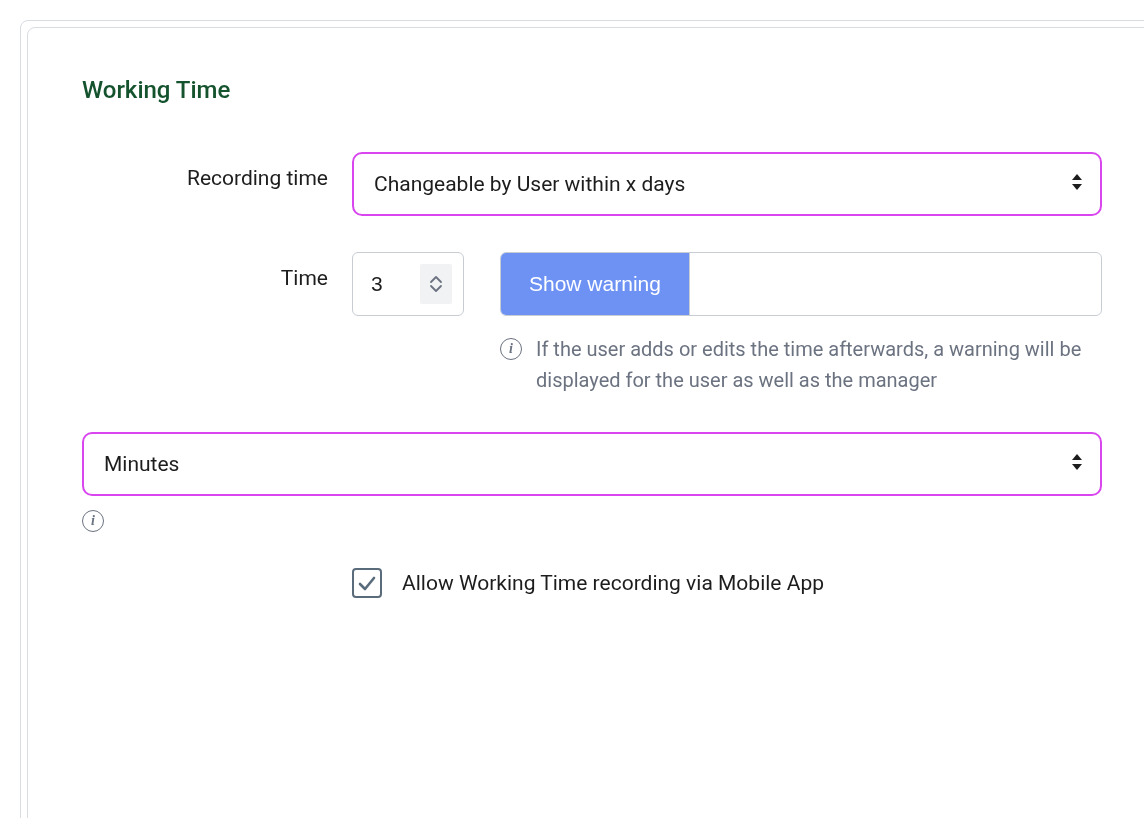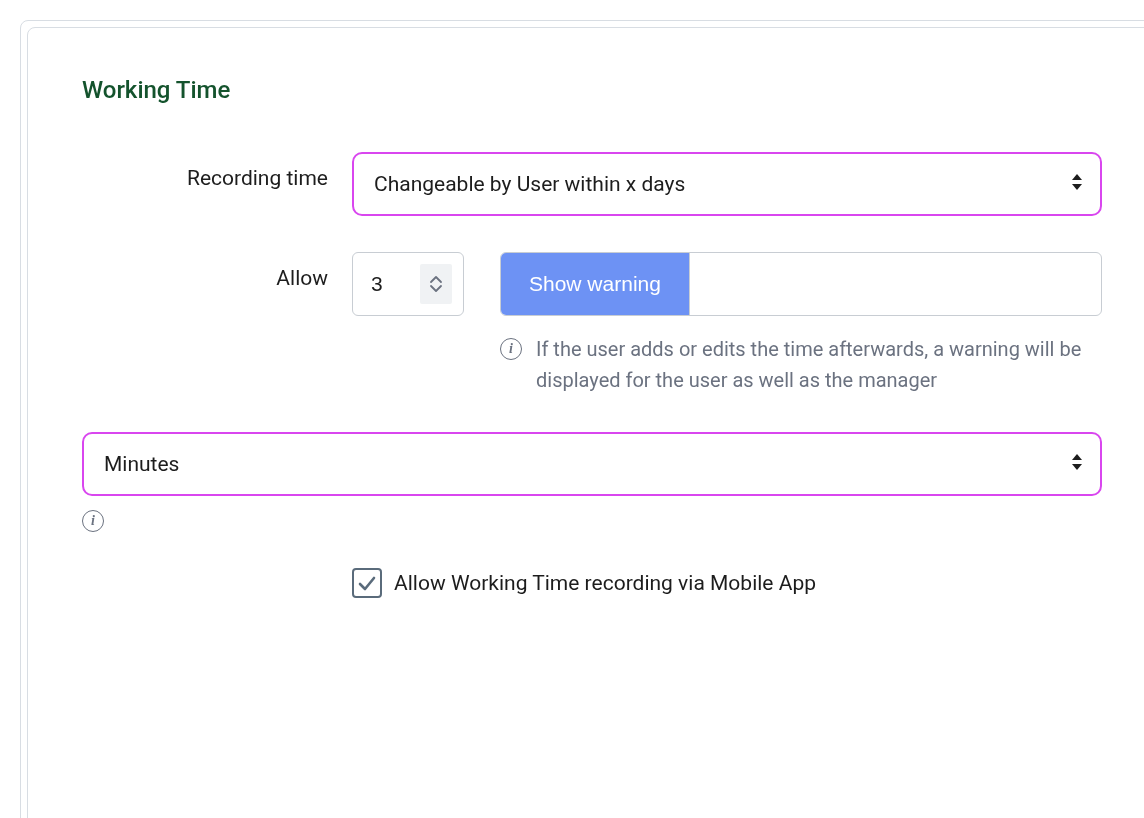--- a/index.html
+++ b/index.html
@@ -165,21 +165,21 @@
       color: #6b7280;
       margin-top: 4px;
       font-weight: 600;
     }
     .help-text-inline .info-icon {
       margin-top: 0;
     }
     .checkbox-row {
       display: flex;
       align-items: center;
-      gap: 12px;
+      gap: 20px;
     }
     .checkbox {
       width: 30px;
       height: 30px;
       border: 2px solid #5a6b7b;
       border-radius: 4px;
       display: inline-flex;
       align-items: center;
       justify-content: center;
       cursor: pointer;
@@ -213,21 +213,21 @@
             <svg width="14" height="20" viewBox="0 0 14 20">
               <polygon points="7,2 12,8 2,8" fill="#1d1d1d"></polygon>
               <polygon points="2,12 12,12 7,18" fill="#1d1d1d"></polygon>
             </svg>
           </span>
         </div>
       </div>
     </div>
 
     <div class="form-row">
-      <div class="row-label">Allow</div>
+      <div class="row-label">Time</div>
       <div class="row-content">
         <div class="inline-group">
           <div class="spinner-wrap">
             <input class="spinner-input" type="text" value="3" style="">
             <div class="spinner-buttons">
               <svg width="14" height="9" viewBox="0 0 14 9">
                 <polyline points="2,7 7,2 12,7" fill="none" stroke="#6b7280" stroke-width="1.8" stroke-linecap="round" stroke-linejoin="round"></polyline>
               </svg>
               <svg width="14" height="9" viewBox="0 0 14 9">
                 <polyline points="2,2 7,7 12,2" fill="none" stroke="#6b7280" stroke-width="1.8" stroke-linecap="round" stroke-linejoin="round"></polyline>

